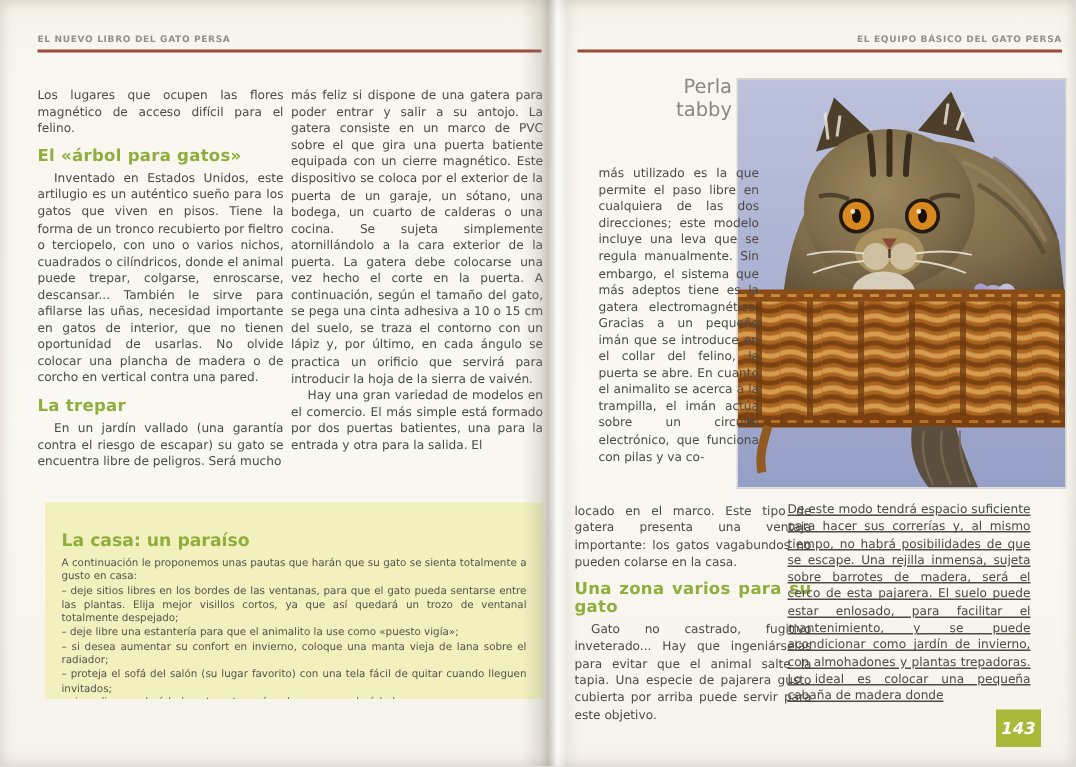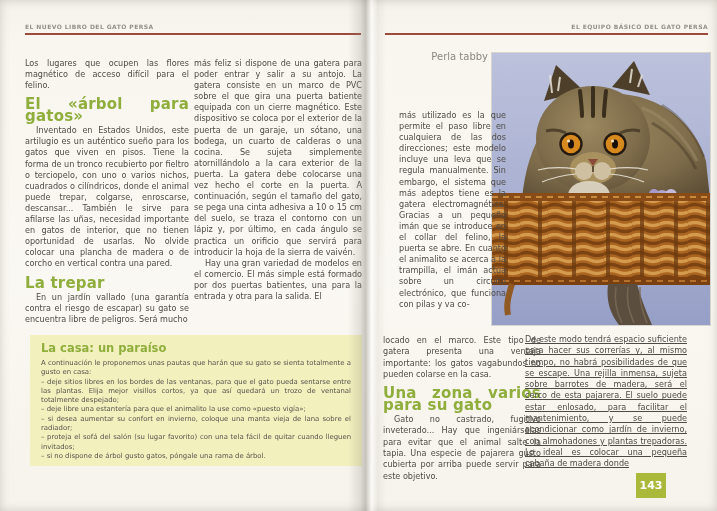--- a/index.html
+++ b/index.html
@@ -29,42 +29,42 @@
     color:#93908a;font-weight:bold;
   }
   .rule{position:absolute;top:33px;height:2px;background:#9c4a3c;}
   .bodycol{
     position:absolute;color:#4e4b46;font-size:8.1px;line-height:11.1px;
     text-align:justify;
   }
   .bodycol p{margin:0;}
   p.ind{text-indent:11px;}
   h3.green{
-    margin:7px 0 3px 0;font-size:15px;line-height:12px;
+    margin:7px 0 3px 0;font-size:11px;line-height:12px;
     color:#8fae3c;font-weight:bold;letter-spacing:.2px;
   }
   .infobox{
     position:absolute;left:30px;top:335px;width:332px;height:131px;
     box-sizing:border-box;background:#f2f0bd;padding:7px 11px 6px 11px;
     overflow:hidden;
   }
   .infobox h3{
-    margin:0 0 4px 0;font-size:11.5px;line-height:13px;
+    margin:12px 0 4px 0;font-size:11.5px;line-height:13px;
     color:#8fae3c;font-weight:bold;
   }
   .infobox .boxtext{font-size:6.9px;line-height:9.3px;color:#56534d;text-align:justify;}
   .infobox .boxtext span{display:block;}
   .pagenum{
     position:absolute;top:473px;width:30px;height:25px;
     background:#abb93a;color:#ffffff;font-weight:bold;font-size:11px;
     line-height:25px;text-align:center;
   }
   .caption{
     position:absolute;left:420px;top:51px;width:68px;
-    font-size:10px;color:#8b8880;text-align:right;
+    font-size:13px;color:#8b8880;text-align:right;
   }
   .photo{
     position:absolute;left:492px;top:53px;width:218px;height:272px;
     box-shadow:0 0 0 1px rgba(120,115,105,.25);
   }
   .photo svg{display:block;width:100%;height:100%;}
 </style>
 </head>
 <body>
 
@@ -199,15 +199,15 @@
   <div class="bodycol" style="left:383px;top:335px;width:158px;line-height:11.3px;">
     <p>locado en el marco. Este tipo de gatera presenta una ventaja importante: los gatos vagabundos no pueden colarse en la casa.</p>
     <h3 class="green">Una zona varios para su gato</h3>
     <p class="ind">Gato no castrado, fugitivo inveterado... Hay que ingeniárselas para evitar que el animal salte la tapia. Una especie de pajarera gusto cubierta por arriba puede servir para este objetivo.</p>
   </div>
 
   <div class="bodycol" style="left:525px;top:334px;width:162px;line-height:11.3px;text-decoration:underline;">
     <p>De este modo tendrá espacio suficiente para hacer sus correrías y, al mismo tiempo, no habrá posibilidades de que se escape. Una rejilla inmensa, sujeta sobre barrotes de madera, será el cerco de esta pajarera. El suelo puede estar enlosado, para facilitar el mantenimiento, y se puede acondicionar como jardín de invierno, con almohadones y plantas trepadoras. Lo ideal es colocar una pequeña cabaña de madera donde</p>
   </div>
 
-  <div class="pagenum" style="left:636px;">143</div>
+  <div class="pagenum" style="left:664px;font-style:italic;">143</div>
 
 </div>
 
 </body></html>

